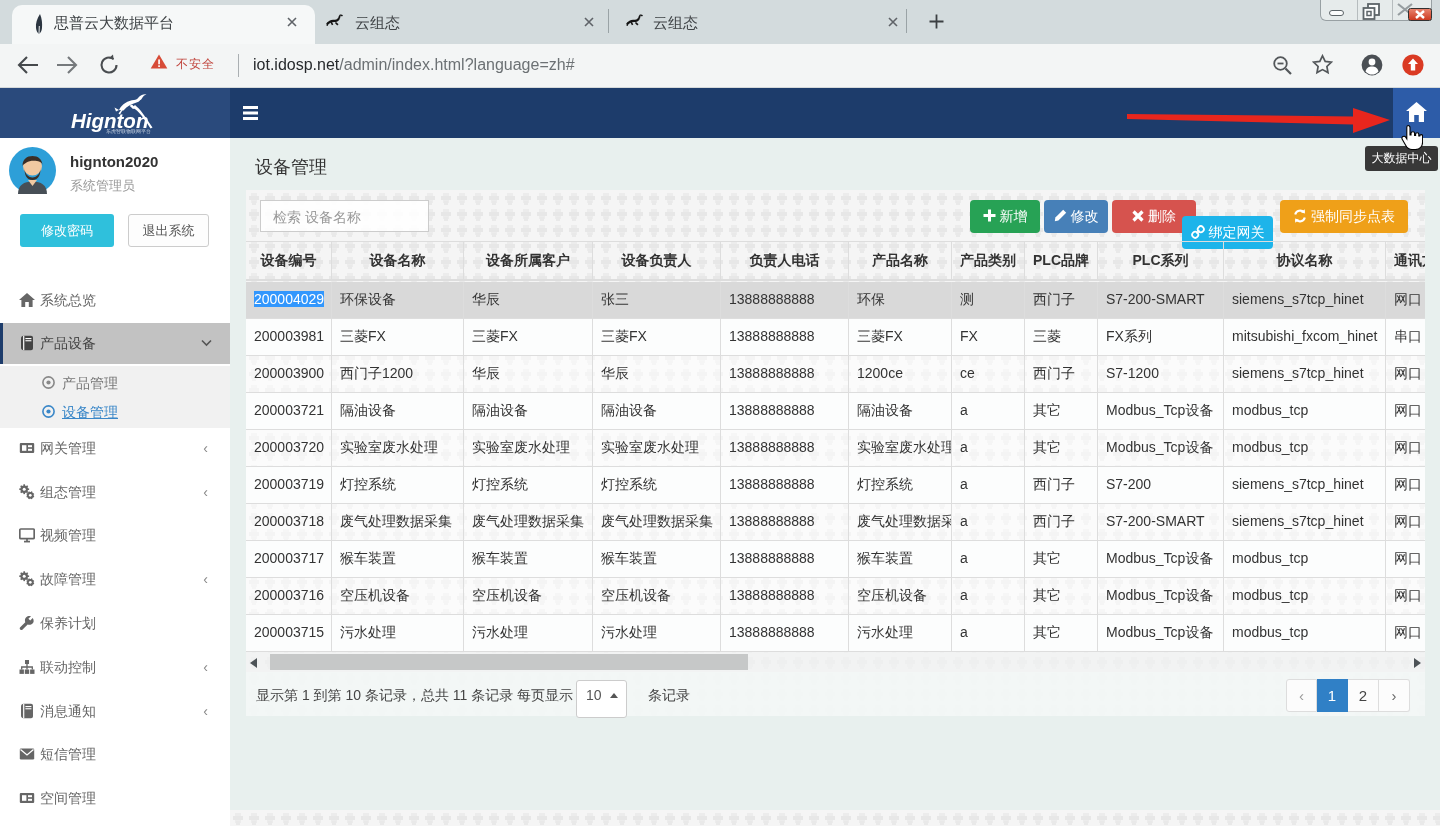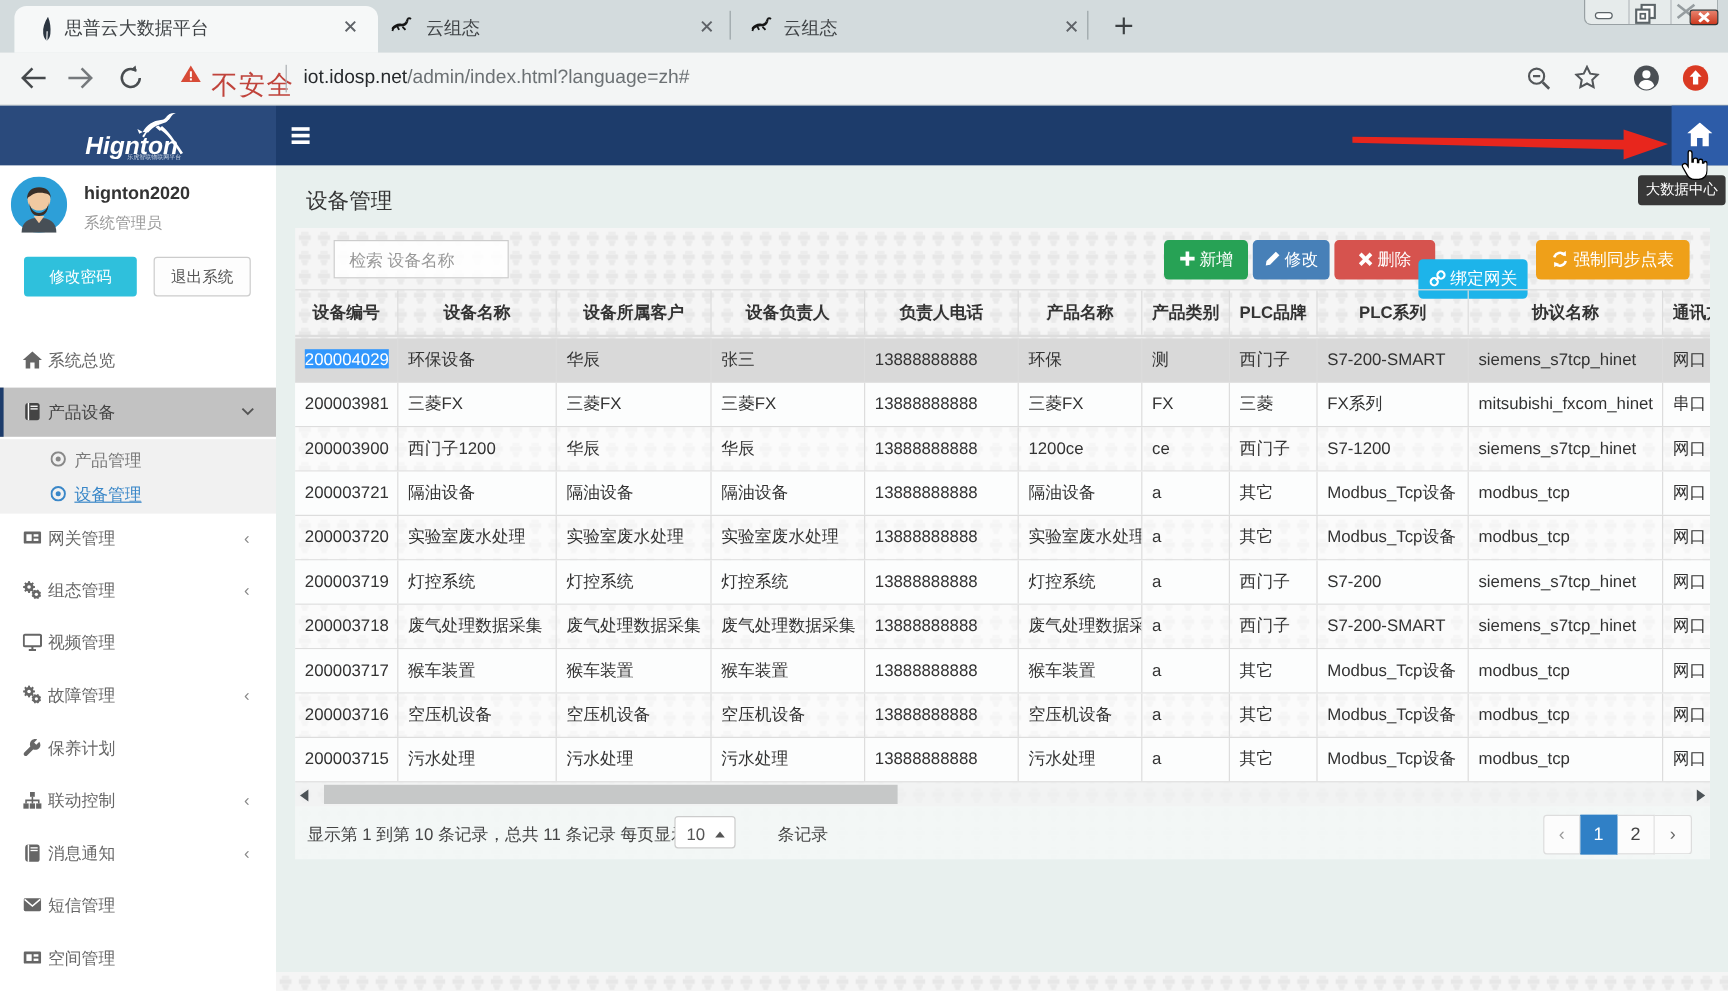--- a/index.html
+++ b/index.html
@@ -123,21 +123,21 @@
     </svg>
   <svg class="abs" style="left:98px;top:10px" width="22" height="22" viewBox="0 0 22 22">
       <path d="M18.5 11 A 7.5 7.5 0 1 1 15.5 5" stroke="#494d50" stroke-width="2.1" fill="none"></path>
       <path d="M15 0.5 L15.7 5.8 L10.8 4.2 Z" fill="#494d50"></path>
     </svg>
   <svg class="abs" style="left:150px;top:9px" width="18" height="17" viewBox="0 0 26 24">
       <path d="M13 2 L25 22 L1 22 Z" fill="#d74b37"></path>
       <rect x="11.9" y="9" width="2.4" height="7" fill="#fff"></rect>
       <rect x="11.9" y="17.5" width="2.4" height="2.5" fill="#fff"></rect>
     </svg>
-  <span class="abs" style="left:176px;top:12px;font-size:22px;letter-spacing:1px;color:#c0443c;">不安全</span>
+  <span class="abs" style="left:176px;top:12px;font-size:12px;letter-spacing:1px;color:#c0443c;">不安全</span>
   <div class="abs" style="left:238px;top:10px;width:1px;height:23px;background:#aaafb2"></div>
   <span class="abs" style="left:253px;top:12px;font-size:16px;color:#26292c;">iot.idosp.net<span style="color:#6c7174">/admin/index.html?language=zh#</span></span>
   <svg class="abs" style="left:1272px;top:11px" width="21" height="21" viewBox="0 0 21 21">
       <circle cx="8.5" cy="8.5" r="6.3" stroke="#53575a" stroke-width="1.8" fill="none"></circle>
       <path d="M13.5 13.5 L19 19" stroke="#53575a" stroke-width="2.2"></path>
       <path d="M5.5 8.5 L11.5 8.5" stroke="#53575a" stroke-width="1.8"></path>
     </svg>
   <svg class="abs" style="left:1312px;top:10px" width="21" height="21" viewBox="0 0 21 21">
       <path d="M10.5 1.8 L13.2 7.4 L19.4 8.2 L14.9 12.5 L16 18.6 L10.5 15.6 L5 18.6 L6.1 12.5 L1.6 8.2 L7.8 7.4 Z" fill="none" stroke="#53575a" stroke-width="1.7"></path>
     </svg>
@@ -371,21 +371,21 @@
       <defs>
         <pattern id="pp" width="16" height="16" patternUnits="userSpaceOnUse">
           <rect x="3" y="6" width="10" height="4" fill="#e7e7e7"></rect>
           <rect x="5" y="3" width="6" height="3" fill="#ececec"></rect>
           <rect x="5" y="10" width="6" height="3" fill="#ececec"></rect>
           <rect x="6" y="11" width="4" height="4" fill="#e9e9e9"></rect>
         </pattern>
       </defs>
       <rect width="100%" height="100%" fill="url(#pp)"></rect>
     </svg>
-  <div class="abs" style="left:32px;top:10px;width:146px;height:32px;background:rgba(255,255,255,0.88);border:1px solid #ccc;">
+  <div class="abs" style="left:14px;top:10px;width:169px;height:32px;background:rgba(255,255,255,0.88);border:1px solid #ccc;">
       <span style="position:absolute;left:12px;top:8px;font-size:14px;color:#999">检索 设备名称</span>
     </div>
   <div class="btn" style="left:724px;width:70px;background:#27a255;">
     <svg style="position:relative;top:1px;margin-right:4px" width="13" height="13" viewBox="0 0 13 13">
         <path d="M6.5 0.5 L6.5 12.5 M0.5 6.5 L12.5 6.5" stroke="#fff" stroke-width="3"></path>
       </svg>新增</div>
   <div class="btn" style="left:798px;width:64px;background:#4780b8;">
     <svg style="position:relative;top:1px;margin-right:4px" width="13" height="13" viewBox="0 0 13 13">
         <path d="M9.2 0.8 L12.2 3.8 L4.4 11.6 L0.8 12.2 L1.4 8.6 Z" fill="#fff"></path>
       </svg>修改</div>
@@ -408,21 +408,21 @@
         <path d="M11.8 8.5 A 5.1 5.1 0 0 1 3 10.6" stroke="#fff" stroke-width="2.1" fill="none"></path>
         <path d="M2.2 13.8 L2.1 9.4 L6.2 10.8 Z" fill="#fff"></path>
       </svg>强制同步点表</div>
   <div class="abs" style="left:0px;top:462px;width:1179px;height:20px;background:rgba(240,241,241,0.75);">
     <div class="abs" style="left:4px;top:6px;width:0;height:0;border:5px solid transparent;border-right:7px solid #4d5357;border-left:none"></div>
     <div class="abs" style="left:1168px;top:6px;width:0;height:0;border:5px solid transparent;border-left:7px solid #4d5357;border-right:none"></div>
     <div class="abs" style="left:24px;top:2px;width:478px;height:16px;background:#c6c8c8;"></div>
   </div>
   <div class="abs" style="left:0;top:482px;width:1179px;height:44px;background:rgba(243,247,246,0.9)"></div>
   <div class="abs" style="left:10px;top:497px;font-size:14px;color:#444">显示第 1 到第 10 条记录，总共 11 条记录 每页显示</div>
-  <div class="abs" style="left:316px;top:490px;width:51px;height:27px;background:#fff;border:1px solid #ccc;border-radius:3px;padding-left:36px;">
+  <div class="abs" style="left:330px;top:490px;width:51px;height:38px;background:#fff;border:1px solid #ccc;border-radius:3px;padding-left:36px;">
       <span style="position:absolute;left:9px;top:6px;font-size:14px;color:#555">10</span>
       <span style="position:absolute;right:8px;top:12px;width:0;height:0;border:4px solid transparent;border-bottom:5px solid #555;border-top:none"></span>
     </div>
   <div class="abs" style="left:402px;top:497px;font-size:14px;color:#444">条记录</div>
   <div class="abs" style="top:489px;left:1040px;height:33px;">
     <span class="pgb" style="border-radius:3px 0 0 3px;color:#999">‹</span><span class="pgb" style="background:#3080c6;border-color:#3080c6;color:#fff">1</span><span class="pgb" style="color:#444">2</span><span class="pgb" style="border-radius:0 3px 3px 0;color:#666">›</span>
   </div>
 </div>
 <div id="tbl">
 <div class="hrow">

